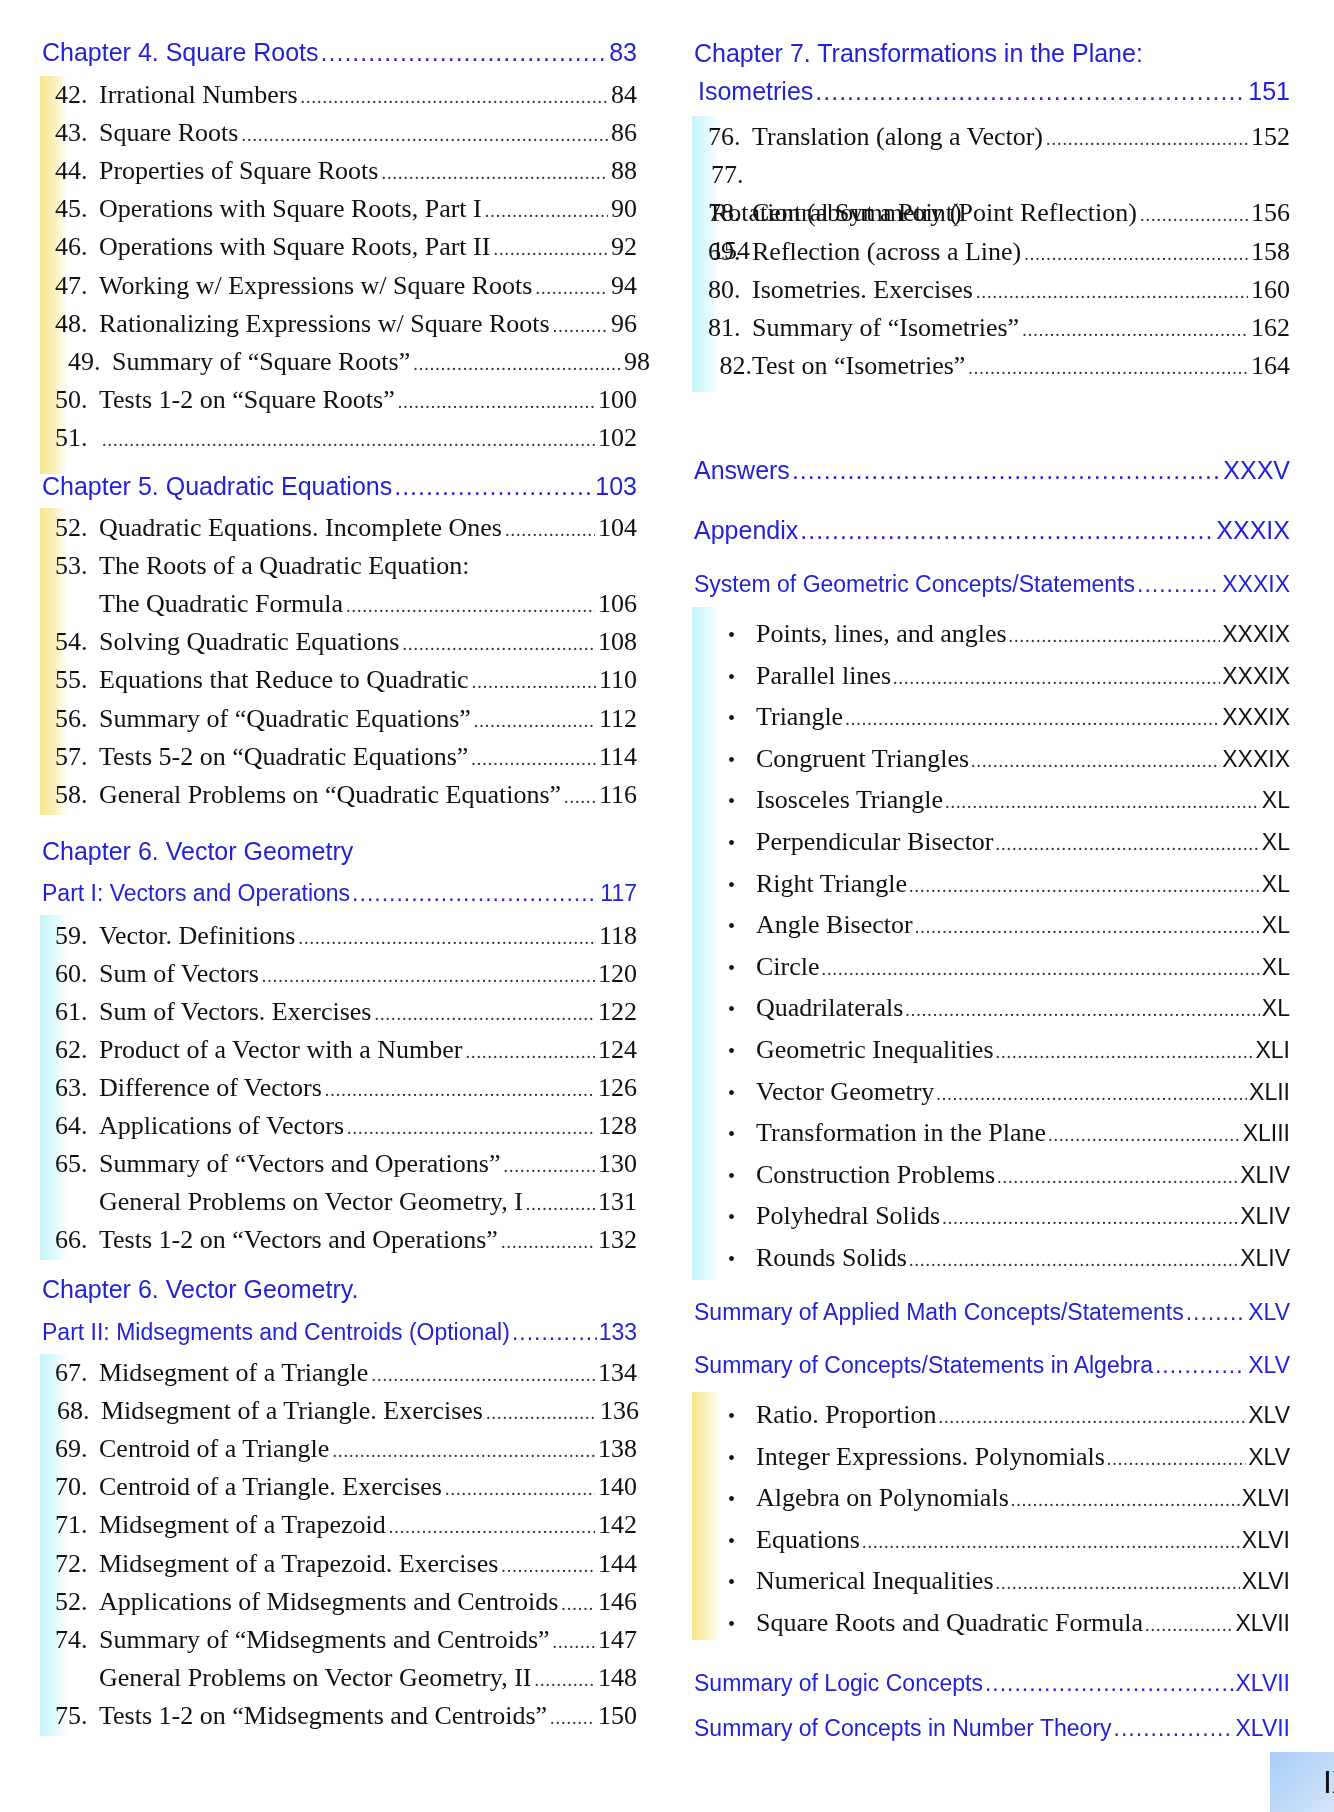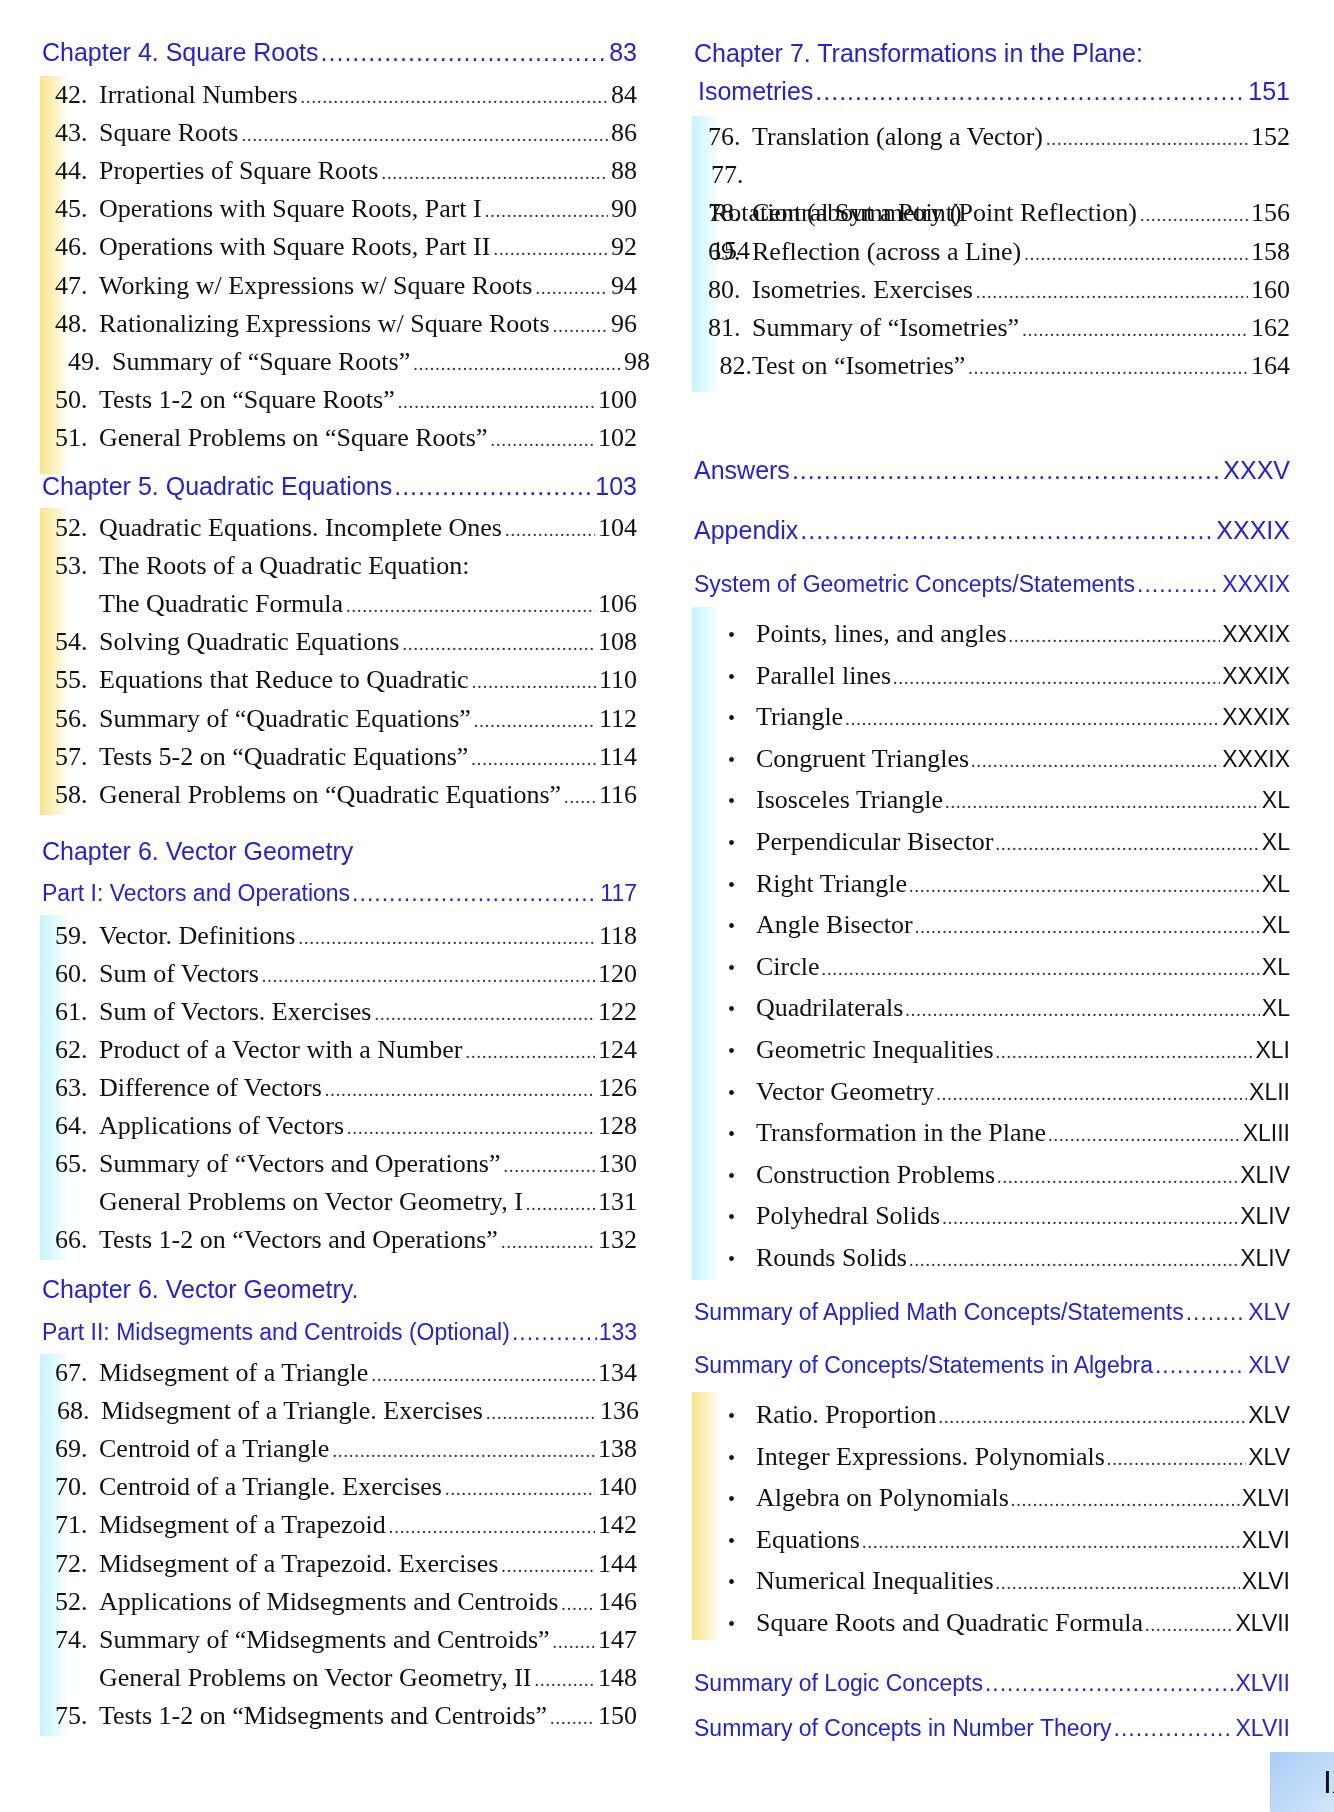--- a/index.html
+++ b/index.html
@@ -135,21 +135,20 @@
       <span class="p">98</span>
     </div>
     <div class="row" style="left: 55px; top: 380.8px; width: 582px;">
       <span class="n">50.</span>
       <span class="t">Tests 1-2 on “Square Roots”</span>
       <span class="lead"></span>
       <span class="p">100</span>
     </div>
     <div class="row" style="left: 55px; top: 418.9px; width: 582px;">
       <span class="n">51.</span>
-      <span class="t">General Problems on “Square Roots”</span>
       <span class="lead"></span>
       <span class="p">102</span>
     </div>
     <div class="h" style="left: 42px; top: 469px; width: 595px;">
       <span class="t">Chapter 5. Quadratic Equations</span>
       <span class="lead"></span>
       <span class="p">103</span>
     </div>
     <div class="bar yellow" style="left: 40px; top: 508px; height: 307px;"></div>
     <div class="row" style="left: 55px; top: 509px; width: 582px;">

